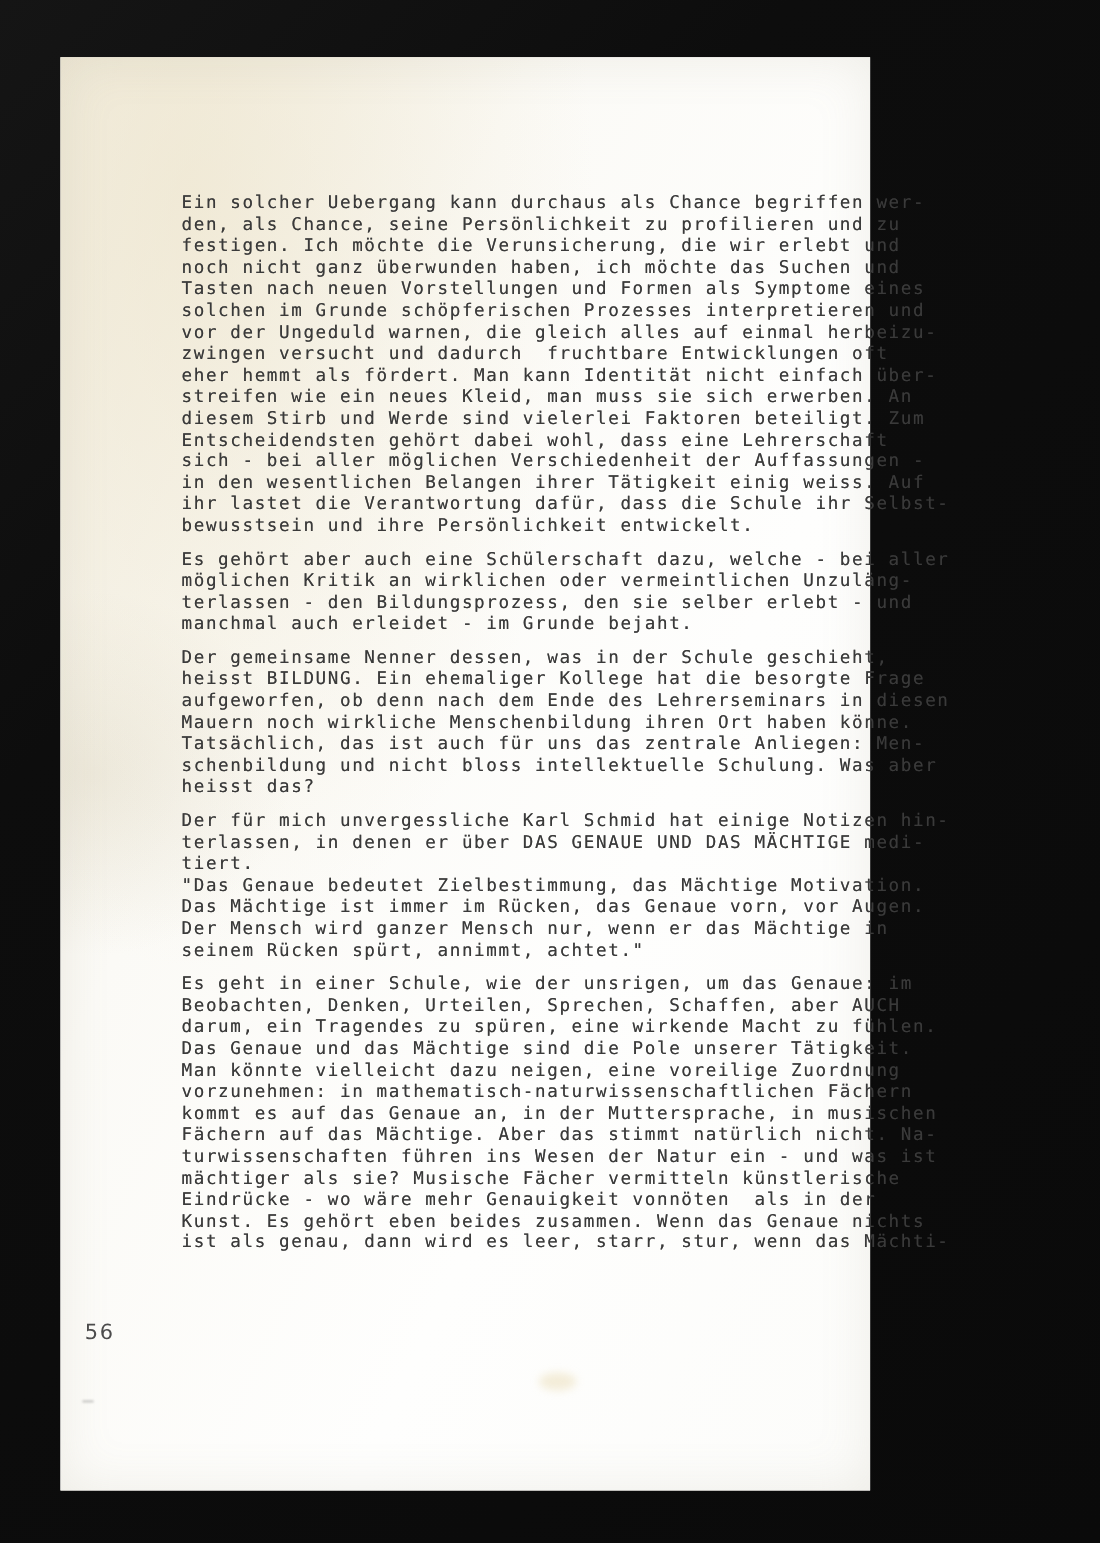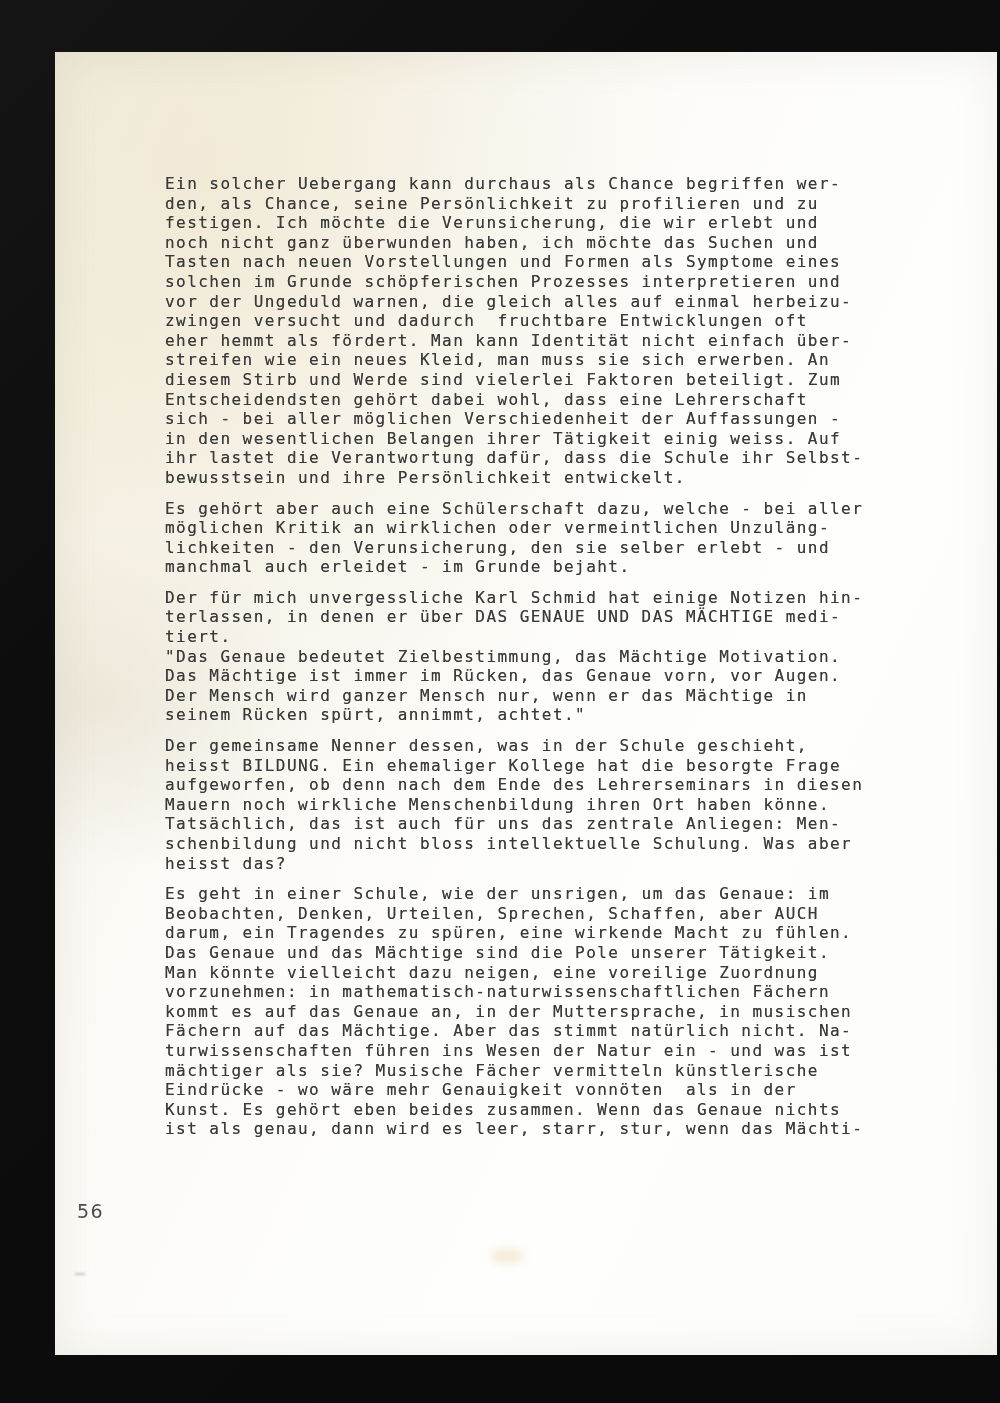--- a/index.html
+++ b/index.html
@@ -18,21 +18,21 @@
     inset: 0;
     width: 1000px;
     height: 1403px;
     background: linear-gradient(135deg, #151515 0%, #0d0d0d 30%, #0a0a0a 100%);
   }
 
   .page {
     position: absolute;
     left: 55px;
     top: 52px;
-    width: 942px;
+    width: 736px;
     height: 1303px;
     background-color: #fbfaf7;
     background-image:
       radial-gradient(ellipse at 16% 10%, rgba(236, 226, 198, 0.55), rgba(255, 255, 255, 0) 42%),
       radial-gradient(ellipse at 4% 50%, rgba(200, 190, 160, 0.25), rgba(255, 255, 255, 0) 18%),
       linear-gradient(115deg, #f2eee2 0%, #fbfaf6 32%, #fefefd 65%, #fcfcfa 100%);
     box-shadow: inset 0 0 46px rgba(150, 140, 110, 0.14);
   }
 
   .text-block {
@@ -103,36 +103,36 @@
 eher hemmt als fördert. Man kann Identität nicht einfach über-
 streifen wie ein neues Kleid, man muss sie sich erwerben. An
 diesem Stirb und Werde sind vielerlei Faktoren beteiligt. Zum
 Entscheidendsten gehört dabei wohl, dass eine Lehrerschaft
 sich - bei aller möglichen Verschiedenheit der Auffassungen -
 in den wesentlichen Belangen ihrer Tätigkeit einig weiss. Auf
 ihr lastet die Verantwortung dafür, dass die Schule ihr Selbst-
 bewusstsein und ihre Persönlichkeit entwickelt.</p>
     <p class="para">Es gehört aber auch eine Schülerschaft dazu, welche - bei aller
 möglichen Kritik an wirklichen oder vermeintlichen Unzuläng-
-lichkeiten - den Verunsicherung, den sie selber erlebt - und
+terlassen - den Bildungsprozess, den sie selber erlebt - und
 manchmal auch erleidet - im Grunde bejaht.</p>
+    <p class="para">Der gemeinsame Nenner dessen, was in der Schule geschieht,
+heisst BILDUNG. Ein ehemaliger Kollege hat die besorgte Frage
+aufgeworfen, ob denn nach dem Ende des Lehrerseminars in diesen
+Mauern noch wirkliche Menschenbildung ihren Ort haben könne.
+Tatsächlich, das ist auch für uns das zentrale Anliegen: Men-
+schenbildung und nicht bloss intellektuelle Schulung. Was aber
+heisst das?</p>
     <p class="para">Der für mich unvergessliche Karl Schmid hat einige Notizen hin-
 terlassen, in denen er über DAS GENAUE UND DAS MÄCHTIGE medi-
 tiert.
 "Das Genaue bedeutet Zielbestimmung, das Mächtige Motivation.
 Das Mächtige ist immer im Rücken, das Genaue vorn, vor Augen.
 Der Mensch wird ganzer Mensch nur, wenn er das Mächtige in
 seinem Rücken spürt, annimmt, achtet."</p>
-    <p class="para">Der gemeinsame Nenner dessen, was in der Schule geschieht,
-heisst BILDUNG. Ein ehemaliger Kollege hat die besorgte Frage
-aufgeworfen, ob denn nach dem Ende des Lehrerseminars in diesen
-Mauern noch wirkliche Menschenbildung ihren Ort haben könne.
-Tatsächlich, das ist auch für uns das zentrale Anliegen: Men-
-schenbildung und nicht bloss intellektuelle Schulung. Was aber
-heisst das?</p>
     <p class="para">Es geht in einer Schule, wie der unsrigen, um das Genaue: im
 Beobachten, Denken, Urteilen, Sprechen, Schaffen, aber AUCH
 darum, ein Tragendes zu spüren, eine wirkende Macht zu fühlen.
 Das Genaue und das Mächtige sind die Pole unserer Tätigkeit.
 Man könnte vielleicht dazu neigen, eine voreilige Zuordnung
 vorzunehmen: in mathematisch-naturwissenschaftlichen Fächern
 kommt es auf das Genaue an, in der Muttersprache, in musischen
 Fächern auf das Mächtige. Aber das stimmt natürlich nicht. Na-
 turwissenschaften führen ins Wesen der Natur ein - und was ist
 mächtiger als sie? Musische Fächer vermitteln künstlerische

